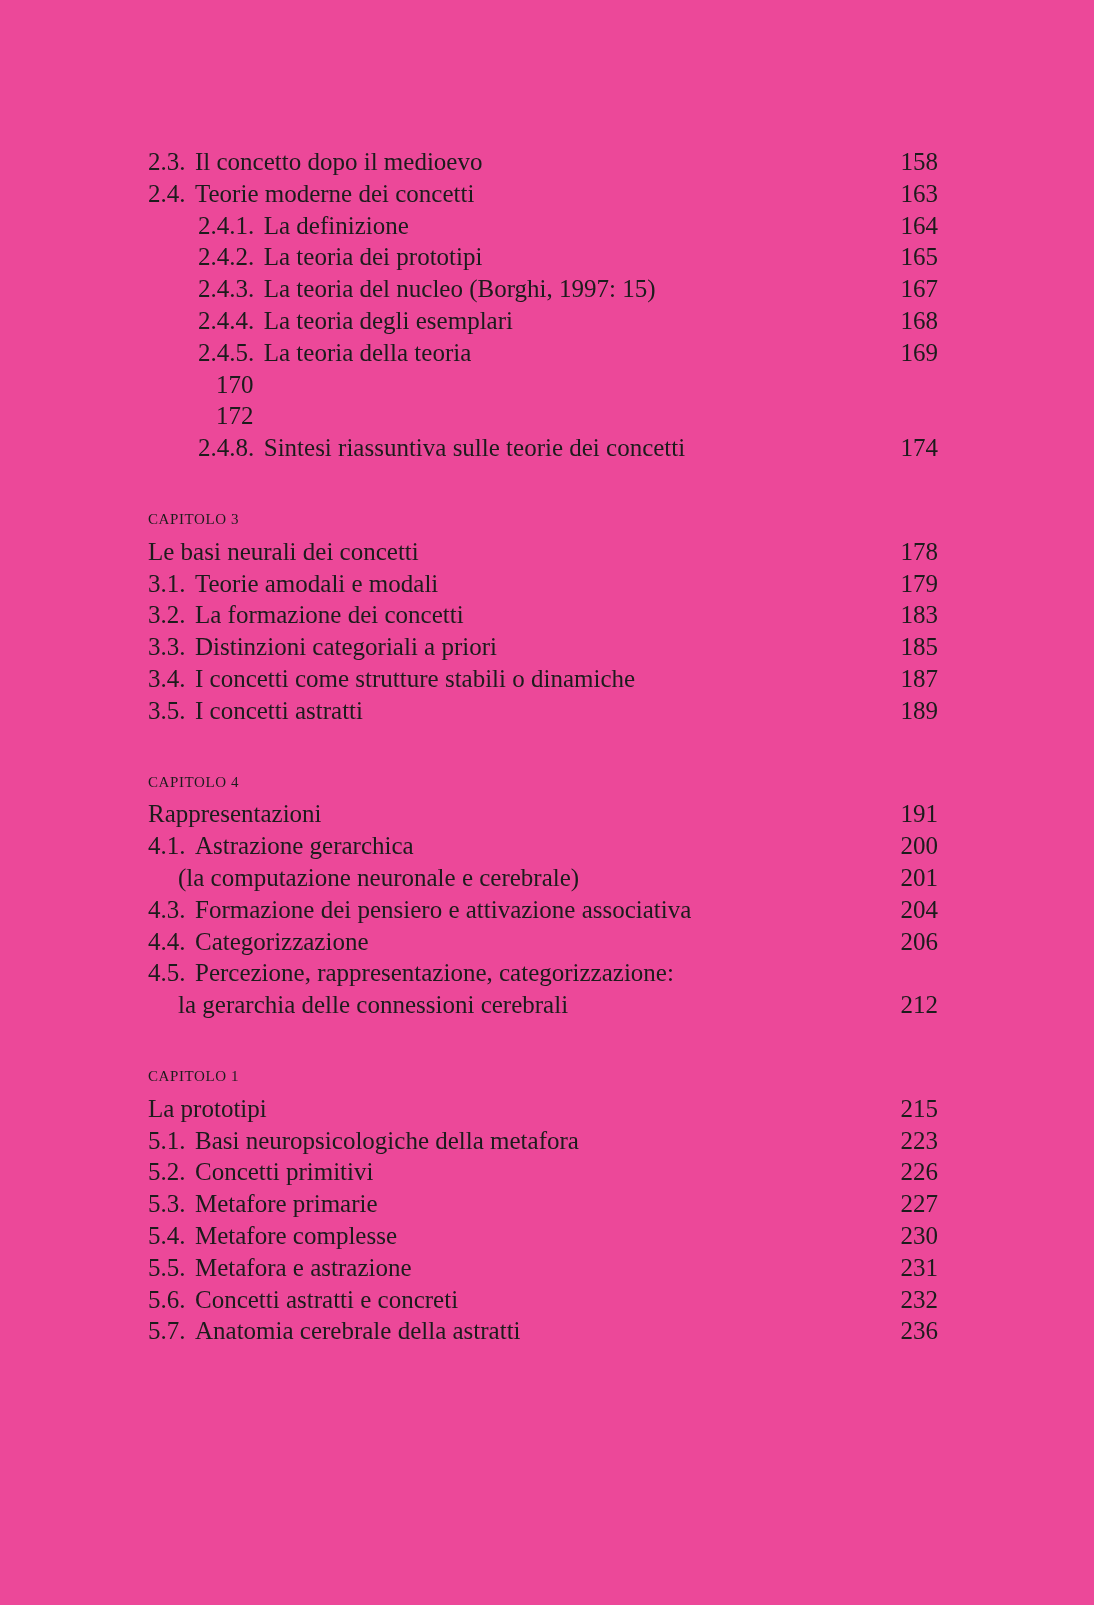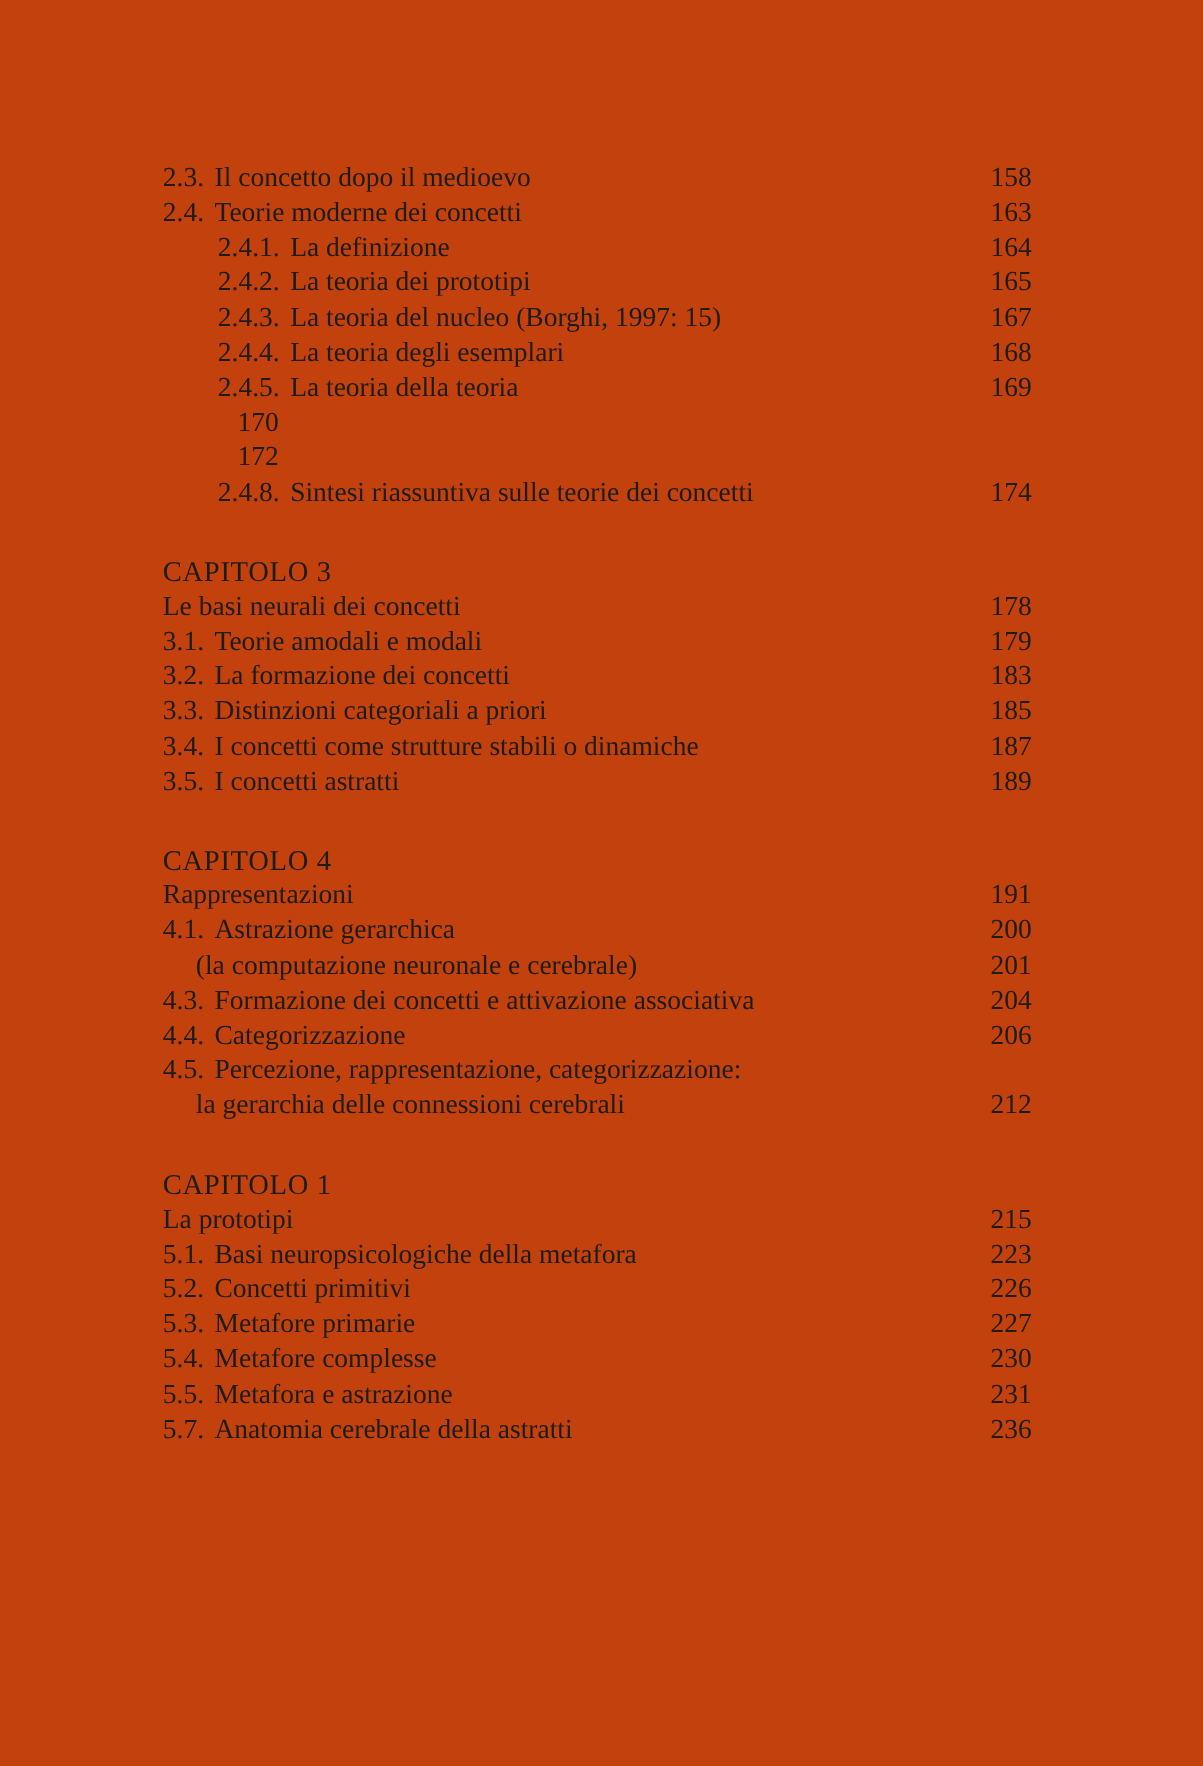--- a/index.html
+++ b/index.html
@@ -1,20 +1,20 @@
 <!DOCTYPE html>
 <html><head>
 <meta charset="utf-8">
 <style>
   html, body { margin: 0; padding: 0; background: #ffffff; }
   .page {
     position: relative;
     width: 1094px;
     height: 1605px;
-    background: #c2410c;
+    background: #ec4899;
     box-sizing: border-box;
     padding: 146px 156px 0 148px;
     font-family: "Liberation Serif", "DejaVu Serif", serif;
     font-size: 25px;
     line-height: 31.8px;
     color: #1c1c1c;
     overflow: hidden;
   }
   .toc-section { margin: 0; }
   .toc-section.chapter { margin-top: 40px; }
@@ -23,21 +23,21 @@
     justify-content: space-between;
     align-items: baseline;
     white-space: nowrap;
   }
   .title { flex: 0 1 auto; overflow: hidden; }
   .lvl2 { padding-left: 50px; }
   .cont { padding-left: 30px; }
   .num { margin-right: 0.38em; }
   .pg { margin-left: 18px; white-space: nowrap; }
   .chap-label {
-    font-size: 26px;
+    font-size: 15px;
     letter-spacing: 0.6px;
   }
   .chap-title { font-weight: normal; }
   .it { font-style: italic; }
 </style>
 </head>
 <body>
 
 <div class="page">
   <div id="toc-root">
@@ -120,21 +120,21 @@
         </div>
         <div class="row lvl1">
           <span class="title"><span class="num">4.1.</span><span>Astrazione gerarchica</span></span>
           <span class="pg">200</span>
         </div>
         <div class="row lvl1">
           <span class="title cont">(la computazione neuronale e cerebrale)</span>
           <span class="pg">201</span>
         </div>
         <div class="row lvl1">
-          <span class="title"><span class="num">4.3.</span><span>Formazione dei concetti e attivazione associativa</span></span>
+          <span class="title"><span class="num">4.3.</span><span>Formazione dei pensiero e attivazione associativa</span></span>
           <span class="pg">204</span>
         </div>
         <div class="row lvl1">
           <span class="title"><span class="num">4.4.</span><span>Categorizzazione</span></span>
           <span class="pg">206</span>
         </div>
         <div class="row lvl1">
           <span class="title"><span class="num">4.5.</span><span>Percezione, rappresentazione, categorizzazione:</span></span>
         </div>
         <div class="row lvl1">
@@ -164,18 +164,22 @@
         </div>
         <div class="row lvl1">
           <span class="title"><span class="num">5.4.</span><span>Metafore complesse</span></span>
           <span class="pg">230</span>
         </div>
         <div class="row lvl1">
           <span class="title"><span class="num">5.5.</span><span>Metafora e astrazione</span></span>
           <span class="pg">231</span>
         </div>
         <div class="row lvl1">
+          <span class="title"><span class="num">5.6.</span><span>Concetti astratti e concreti</span></span>
+          <span class="pg">232</span>
+        </div>
+        <div class="row lvl1">
           <span class="title"><span class="num">5.7.</span><span>Anatomia cerebrale della astratti</span></span>
           <span class="pg">236</span>
         </div>
       </div>
     </div>
 </div>
 
 </body></html>

